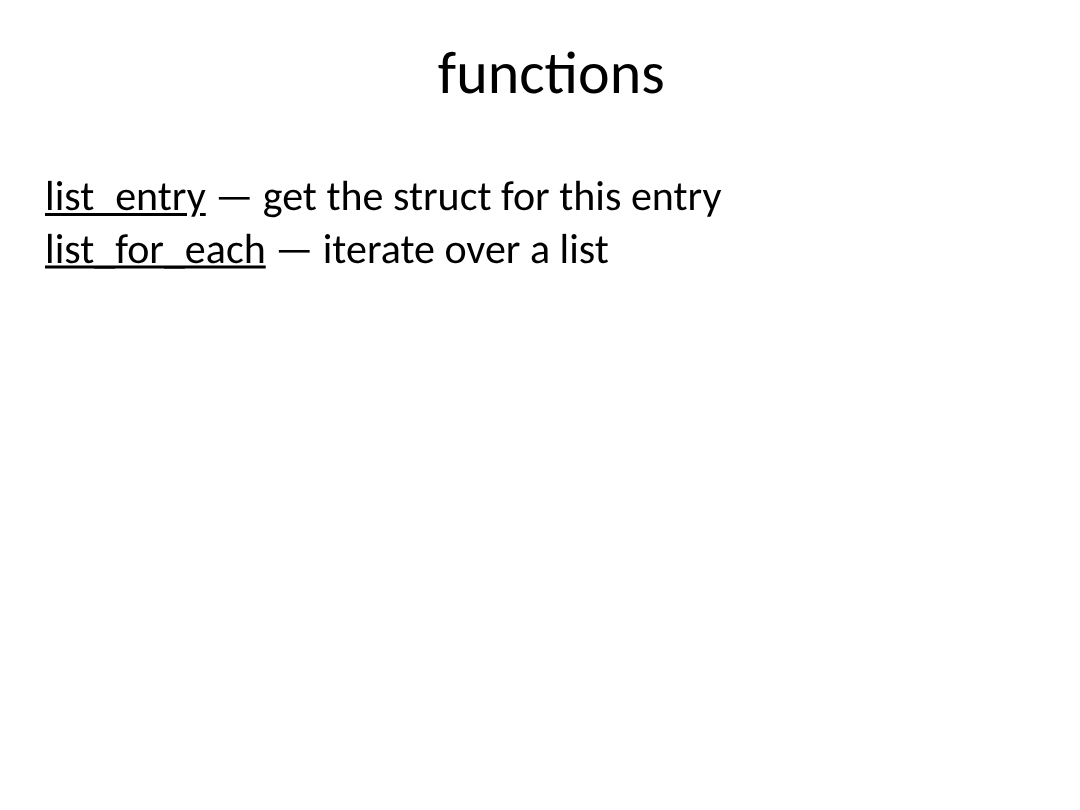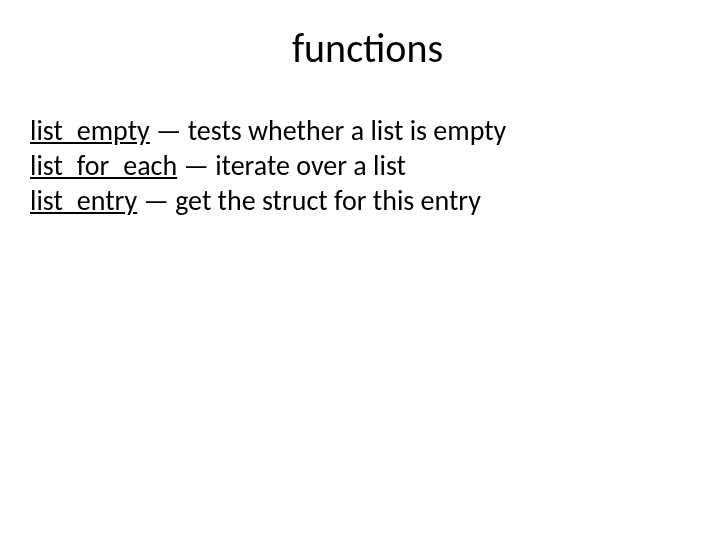--- a/index.html
+++ b/index.html
@@ -32,17 +32,16 @@
   }
   .entry {
   }
 </style>
 </head>
 <body>
 
 <div class="slide">
   <h1 class="title">functions</h1>
   <div class="body">
-    <div class="entry"><span class="fn">list_empty</span><span> — tests whether a list is empty</span></div>
+    <div class="entry"><span class="fn">list_entry</span><span> — get the struct for this entry</span></div>
     <div class="entry"><span class="fn">list_for_each</span><span> — iterate over a list</span></div>
-    <div class="entry"><span class="fn">list_entry</span><span> — get the struct for this entry</span></div>
   </div>
 </div>
 
 </body></html>

